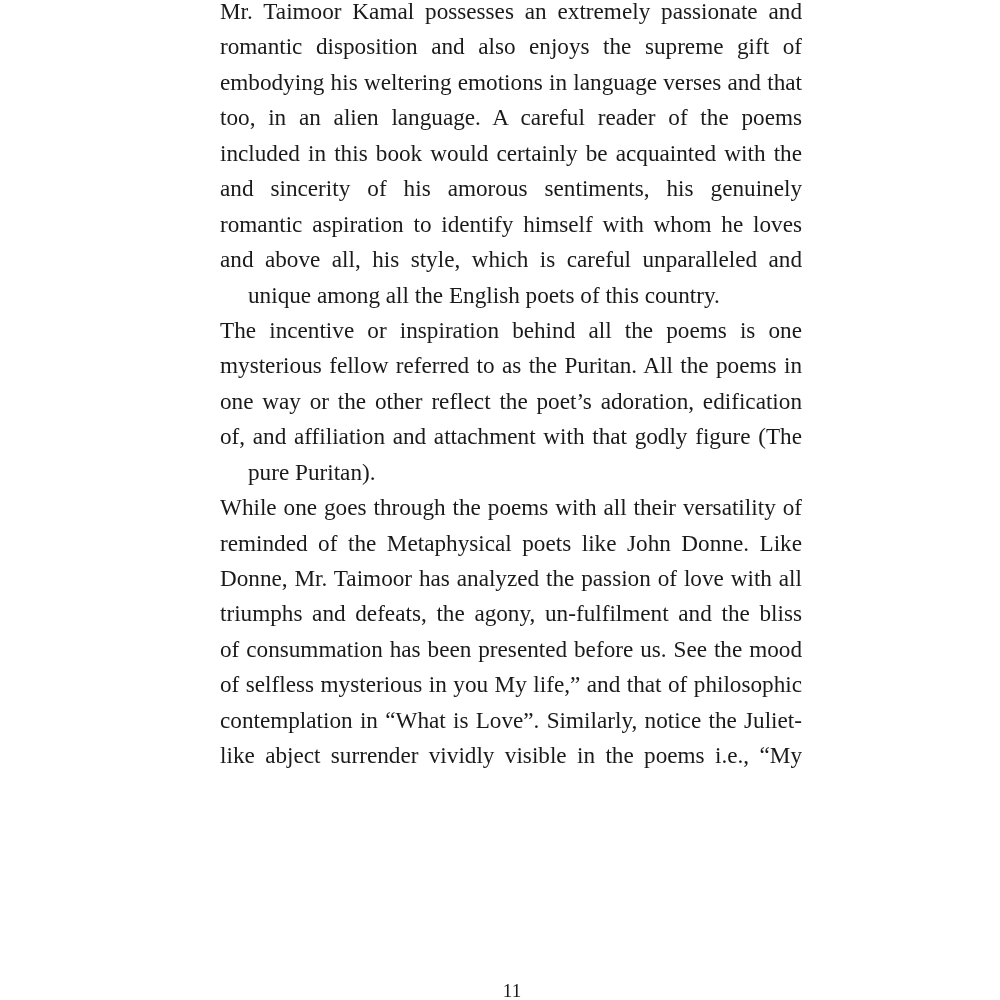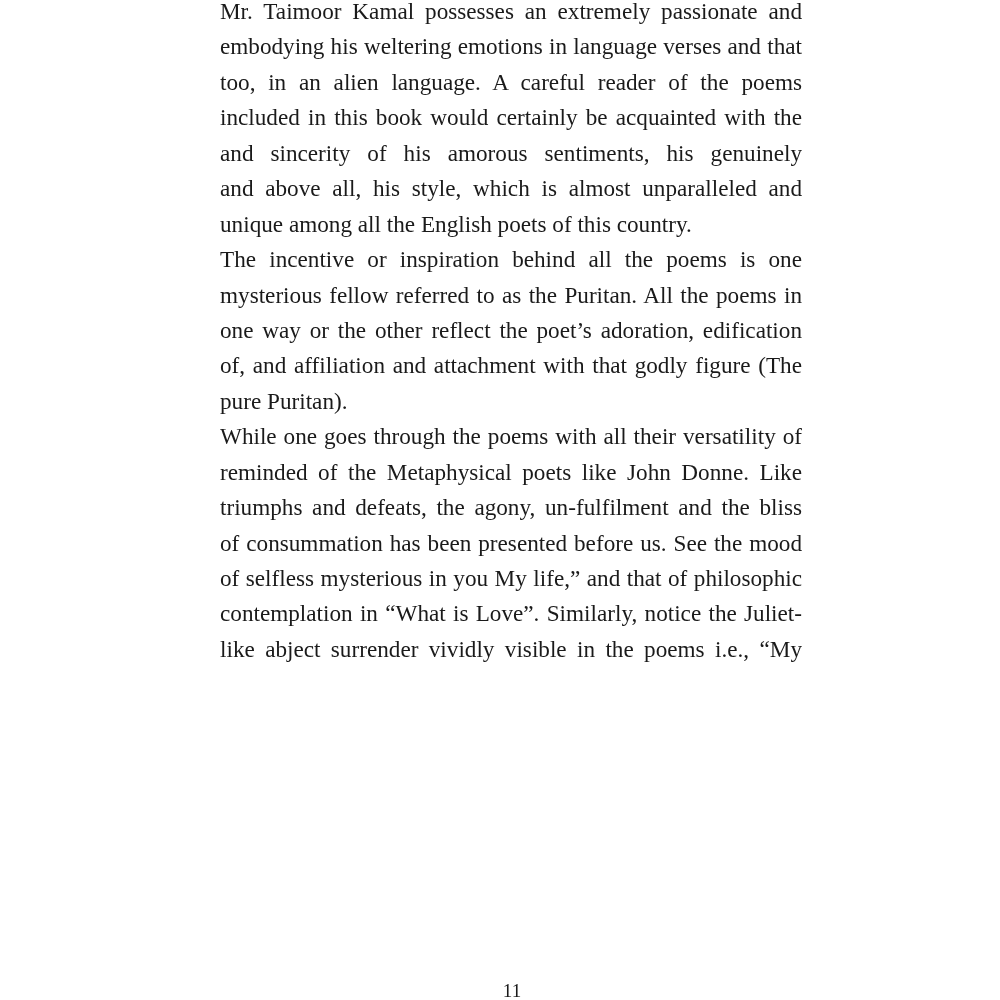--- a/index.html
+++ b/index.html
@@ -33,59 +33,63 @@
     .line {
       display: block;
       height: 35.45px;
       line-height: 35.45px;
       white-space: nowrap;
       text-align: justify;
       text-align-last: justify;
     }
     .line.last {
       text-align-last: left;
+      margin-left: 28px;
     }
     .page-number {
       position: absolute;
       left: 0;
       width: 1000px;
       top: 980px;
       text-align: center;
       font-family: "Liberation Serif", "DejaVu Serif", serif;
       font-size: 19px;
       color: #1a1a1a;
     }
   </style>
 </head>
 <body>
 
 <div class="page">
   <div class="text-block">
 
     <div>
       <span class="line">Mr. Taimoor Kamal possesses an extremely passionate and</span>
+      <span class="line">romantic disposition and also enjoys the supreme gift of</span>
       <span class="line">embodying his weltering emotions in language verses and that</span>
       <span class="line">too, in an alien language. A careful reader of the poems</span>
       <span class="line">included in this book would certainly be acquainted with the</span>
       <span class="line">and sincerity of his amorous sentiments, his genuinely</span>
-      <span class="line">and above all, his style, which is almost unparalleled and</span>
+      <span class="line">romantic aspiration to identify himself with whom he loves</span>
+      <span class="line">and above all, his style, which is careful unparalleled and</span>
       <span class="line last">unique among all the English poets of this country.</span>
     </div>
 
     <div>
       <span class="line">The incentive or inspiration behind all the poems is one</span>
       <span class="line">mysterious fellow referred to as the Puritan. All the poems in</span>
       <span class="line">one way or the other reflect the poet’s adoration, edification</span>
       <span class="line">of, and affiliation and attachment with that godly figure (The</span>
       <span class="line last">pure Puritan).</span>
     </div>
 
     <div>
       <span class="line">While one goes through the poems with all their versatility of</span>
       <span class="line">reminded of the Metaphysical poets like John Donne. Like</span>
+      <span class="line">Donne, Mr. Taimoor has analyzed the passion of love with all</span>
       <span class="line">triumphs and defeats, the agony, un-fulfilment and the bliss</span>
       <span class="line">of consummation has been presented before us. See the mood</span>
       <span class="line">of selfless mysterious in you My life,” and that of philosophic</span>
       <span class="line">contemplation in “What is Love”. Similarly, notice the Juliet-</span>
       <span class="line">like abject surrender vividly visible in the poems i.e., “My</span>
     </div>
 
   </div>
 
   <div class="page-number">11</div>

